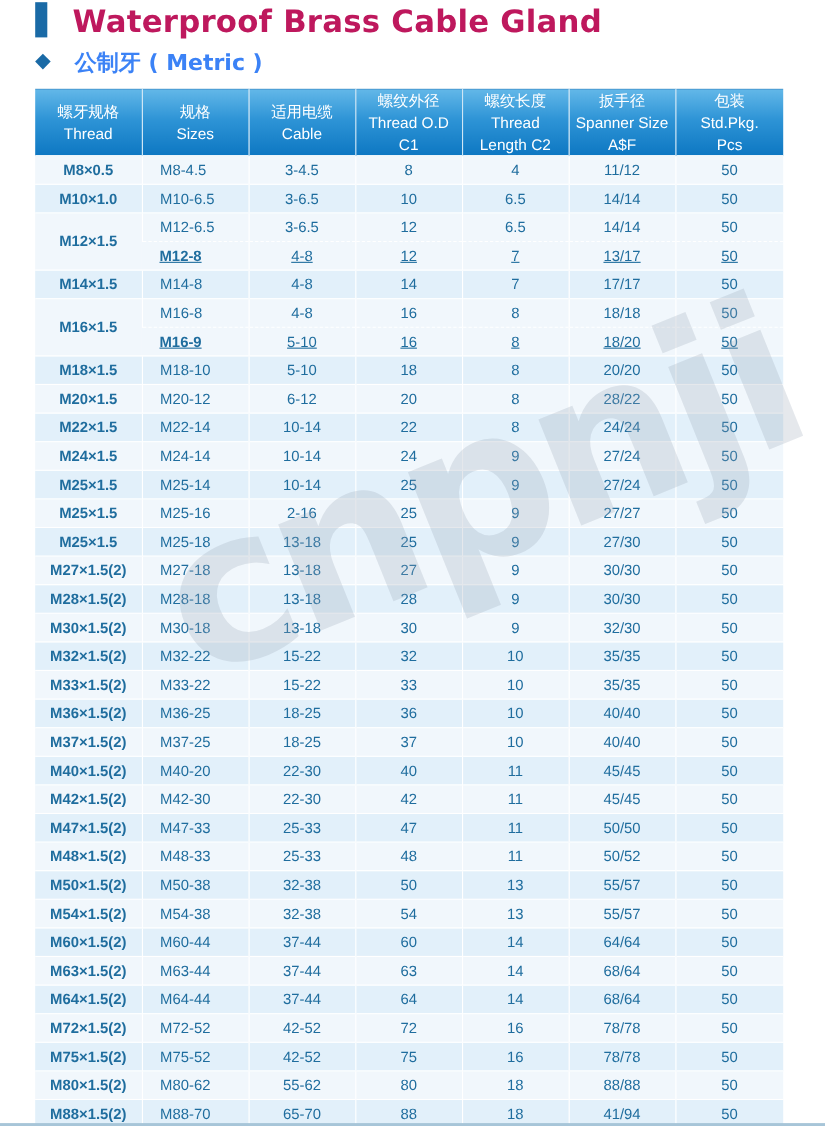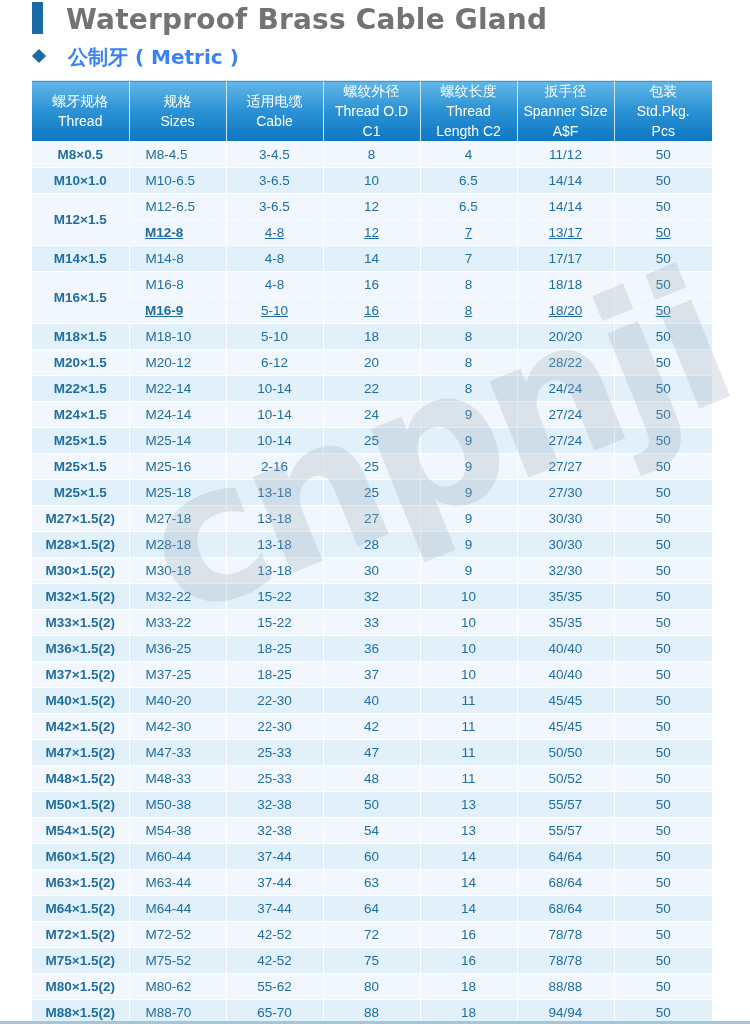--- a/index.html
+++ b/index.html
@@ -1,18 +1,18 @@
 <!DOCTYPE html>
 <html><head>
   <meta charset="utf-8">
   <style>
     html, body { margin: 0; padding: 0; background: #ffffff; }
     body { width: 750px; height: 1024px; position: relative; overflow: hidden; font-family: "Liberation Sans", "DejaVu Sans", sans-serif; }
     .title-bar { position: absolute; left: 32px; top: 2px; width: 11px; height: 32px; background: #1a6aa6; }
-    .title { position: absolute; left: 66px; top: 2px; font-size: 28px; font-weight: bold; color: #737373; letter-spacing: 0.2px; line-height: 36px; font-family: "DejaVu Sans", sans-serif; }
+    .title { position: absolute; left: 66px; top: 2px; font-size: 28px; font-weight: bold; color: #be185d; letter-spacing: 0.2px; line-height: 36px; font-family: "DejaVu Sans", sans-serif; }
     .subtitle-diamond { position: absolute; left: 34px; top: 51px; width: 10px; height: 10px; background: #1a6aa6; transform: rotate(45deg); }
     .subtitle { position: absolute; left: 68px; top: 43px; font-size: 20px; font-weight: bold; color: #3b82f6; line-height: 28px; font-family: "DejaVu Sans", sans-serif; }
     .table-wrap { position: absolute; left: 32px; top: 80px; width: 619px; }
     table { border-collapse: collapse; width: 680px; table-layout: fixed; }
     th { background: linear-gradient(to bottom, #62b7e8 0%, #2e94d6 45%, #0d77c2 100%); color: #ffffff; font-weight: normal; font-size: 14px; line-height: 20px; height: 60px; padding: 0; text-align: center; border-left: 1px solid #cfe6f5; border-top: 1px solid #d8e8f2; vertical-align: middle; }
     th:first-child { border-left: none; }
     td { height: 25px; padding: 0; font-size: 13.5px; color: #1f6d9e; text-align: center; border-left: 1px solid #ffffff; border-top: 1px solid #ffffff; }
     td:first-child { border-left: none; font-weight: bold; }
     td.sizes { text-align: left; padding-left: 16px; }
     tr.odd td { background: #f1f7fc; }
@@ -373,21 +373,21 @@
           <td>18</td>
           <td>88/88</td>
           <td>50</td>
         </tr>
         <tr class="even">
           <td>M88×1.5(2)</td>
           <td class="sizes">M88-70</td>
           <td>65-70</td>
           <td>88</td>
           <td>18</td>
-          <td>94/94</td>
+          <td>41/94</td>
           <td>50</td>
         </tr>
       </tbody>
   </table>
 </div>
 
 <div class="watermark">cnpnji</div>
 <div class="bottom-line"></div>
 
 </body></html>

